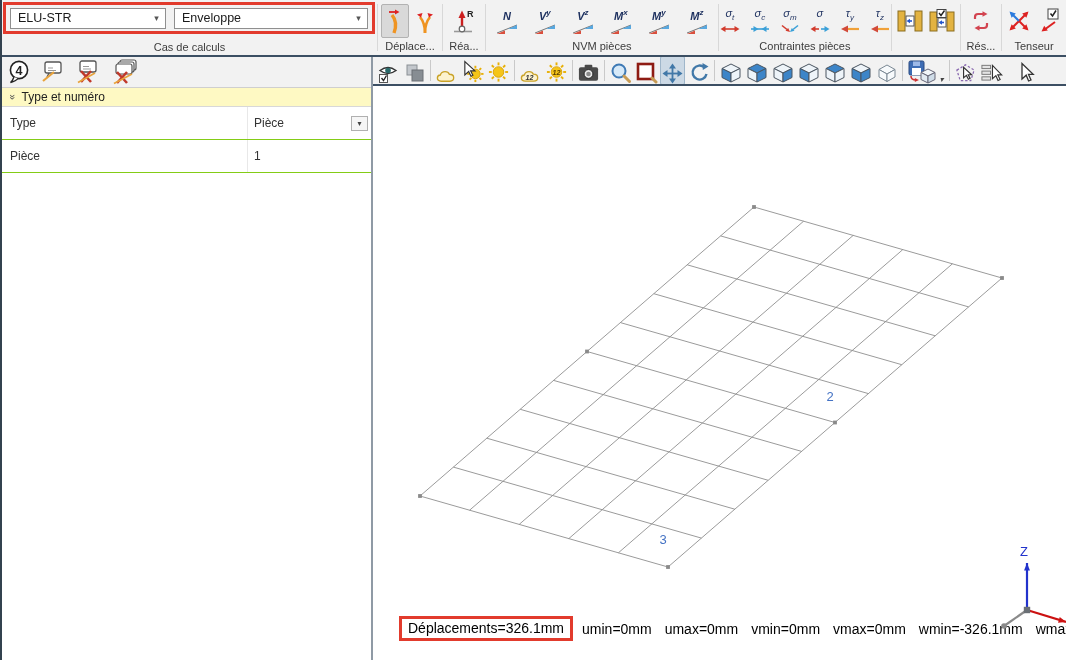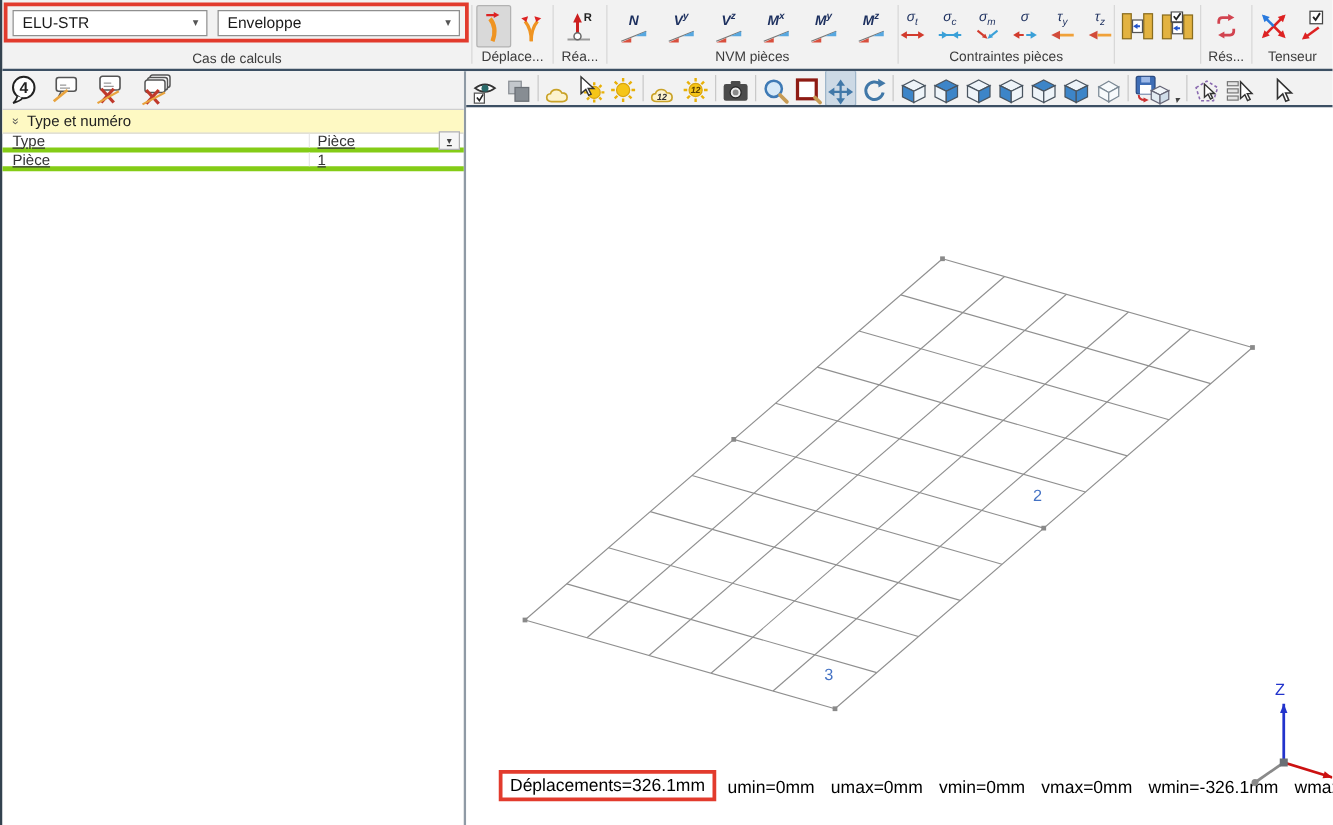--- a/index.html
+++ b/index.html
@@ -34,21 +34,21 @@
   .nvmbtn { width:37px; }
   .sigbtn { width:27px; }
 
   
   .main { display:flex; height:603px; }
   .left-panel { width:371px; flex:0 0 371px; border-right:2px solid #8f9aa5; background:#fff; display:flex; flex-direction:column; }
   .lp-toolbar { height:31px; background:#f2f2f2; display:flex; align-items:center; gap:7px; padding-left:5px; border-bottom:1px solid #cfcfcf; }
   .lp-btn { display:flex; align-items:center; justify-content:center; }
   .lp-header { height:19px; background:#fef9c3; border-bottom:1px solid #d8d8d8; display:flex; align-items:center; font-size:12px; color:#222; gap:7px; padding-left:7px; }
   .chev { color:#555; font-size:10px; transform:rotate(90deg); display:inline-block; line-height:10px; }
-  .lp-row { height:15px; display:flex; border-bottom:4px solid #84cc16; font-size:12px; color:#333; align-items:stretch;text-decoration:underline; }
+  .lp-row { height:33px; display:flex; border-bottom:1px solid #84cc16; font-size:12px; color:#333; align-items:stretch; }
   .lp-row .lab { width:245px; padding-left:8px; display:flex; align-items:center; }
   .lp-row .val { flex:1; padding-left:6px; display:flex; align-items:center; border-left:1px solid #e8e8e8; }
   .dd-btn { margin-left:auto; margin-right:3px; width:17px; height:15px; border:1px solid #b0b0b0; background:#f6f6f6; font-size:8px; color:#444; display:flex; align-items:center; justify-content:center; }
 
   .view { flex:1; display:flex; flex-direction:column; min-width:0; }
   .vtoolbar { height:29px; background:#f2f2f2; display:flex; align-items:center; padding-left:3px; gap:1px; border-bottom:2px solid #3c4f63; overflow:hidden; }
   .ti { width:25px; height:29px; display:flex; align-items:flex-end; justify-content:center; border:1px solid transparent; border-radius:2px; flex:0 0 25px;font-style:italic; }
   .ti.sel { background:#ccd9e5; border:1px solid #9fb6ca; }
   .ti.wide { width:40px; flex:0 0 40px; }
   .tsep { width:1px; height:21px; background:#c9c9c9; margin:0 2px; flex:0 0 1px; }

